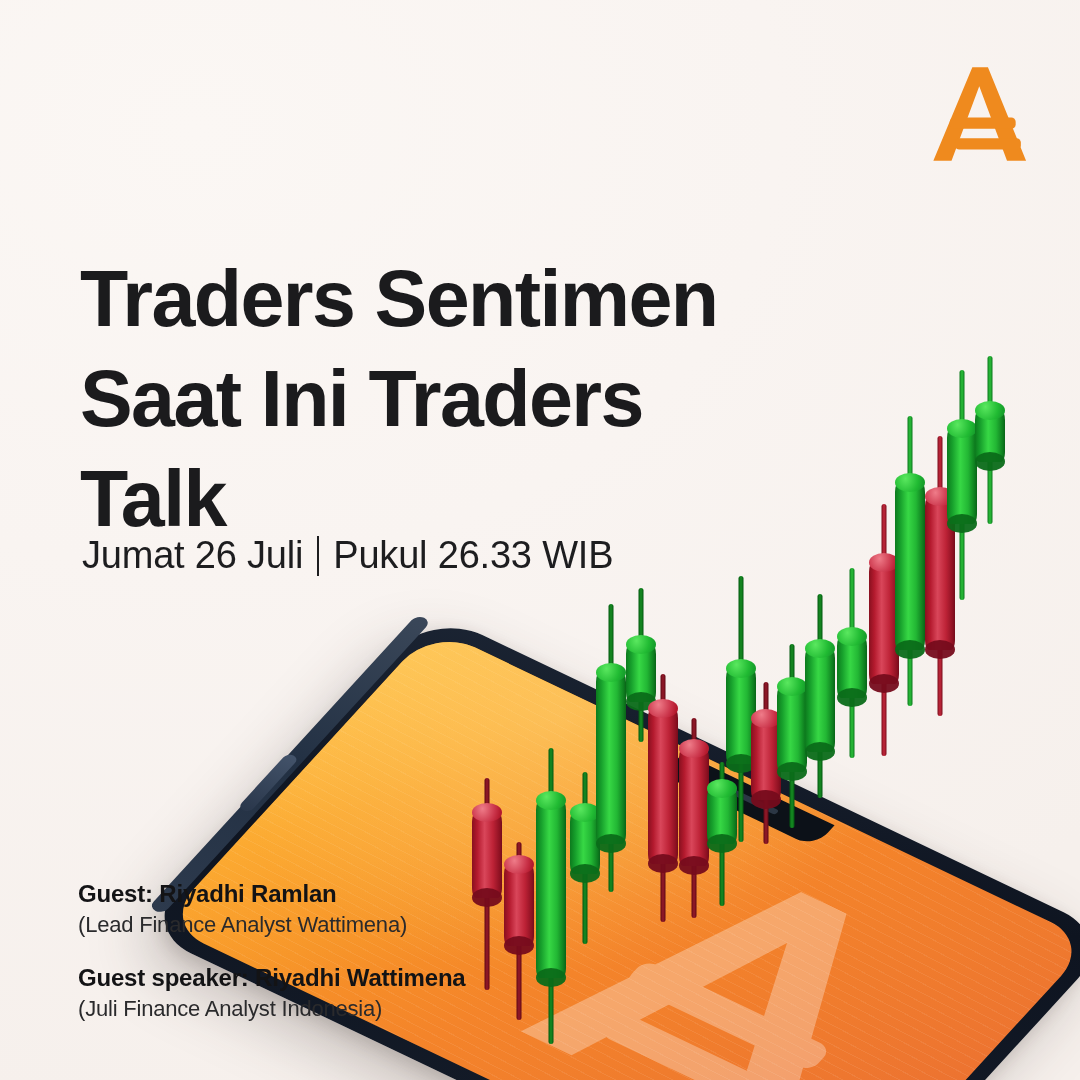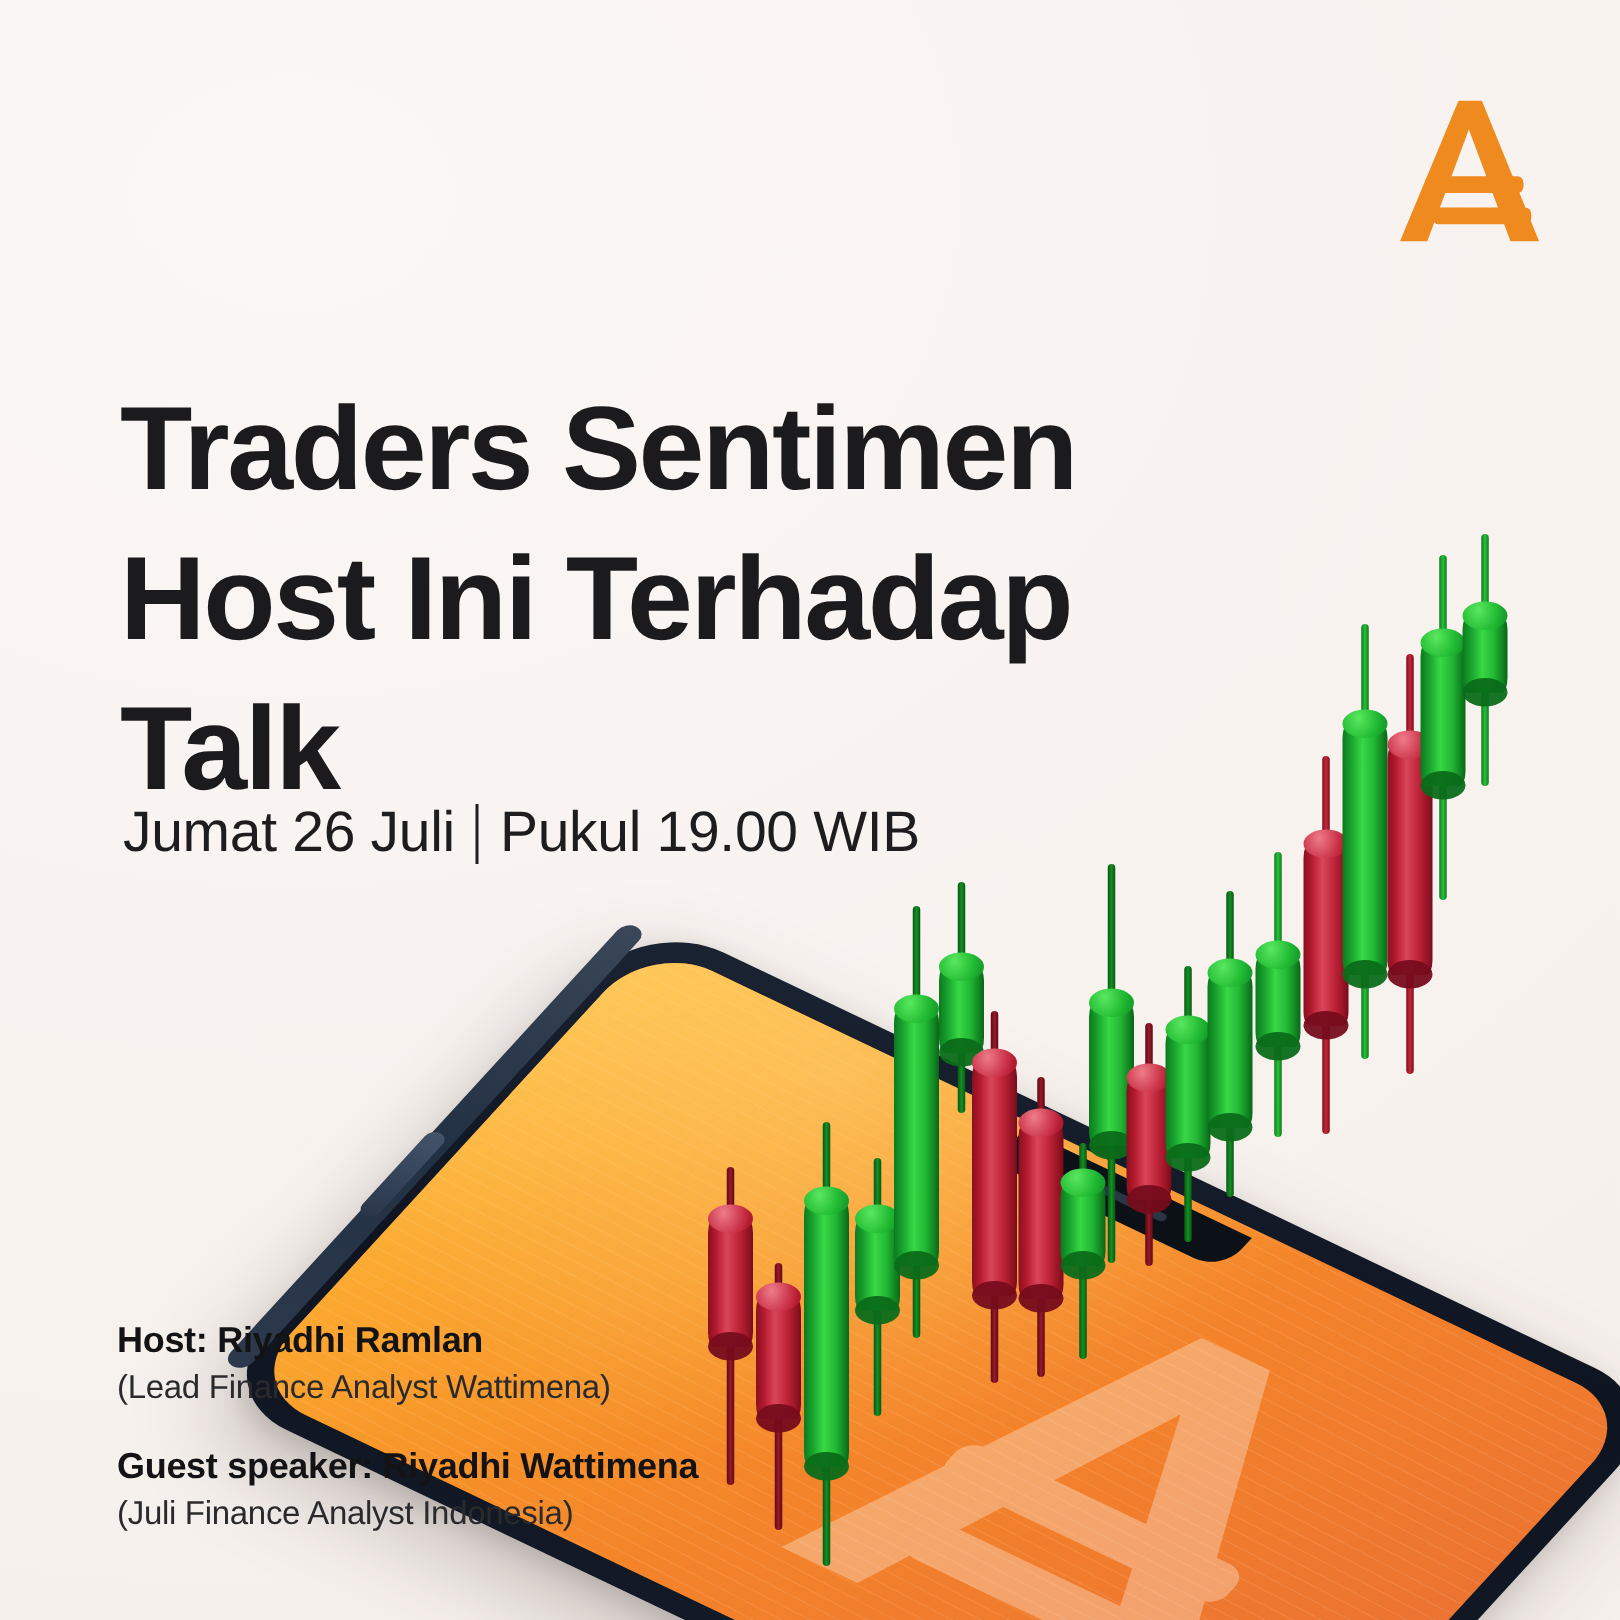--- a/index.html
+++ b/index.html
@@ -442,33 +442,33 @@
       <g fill="#ef8a1e">
         <polygon points="50,6 68,6 112,114 90,114 58,28 26,114 5,114"></polygon>
         <rect x="24" y="64" width="76" height="13" rx="5"></rect>
         <rect x="30" y="88" width="76" height="13" rx="5"></rect>
       </g>
     </svg>
   </div>
 
   <h1 class="headline">
     <span class="hl-line">Traders Sentimen</span>
-    <span class="hl-line">Host Ini Terhadap</span>
+    <span class="hl-line">Saat Ini Traders</span>
     <span class="hl-line">Talk</span>
   </h1>
 
   <div class="subtitle">
     <span>Jumat 26 Juli</span>
     <span class="sub-sep"></span>
-    <span>Pukul 19.00 WIB</span>
+    <span>Pukul 26.33 WIB</span>
   </div>
 
   <div class="credits">
     <div class="credit-block">
-      <div class="credit-name">Host: Riyadhi Ramlan</div>
+      <div class="credit-name">Guest: Riyadhi Ramlan</div>
       <div class="credit-role">(Lead Finance Analyst Wattimena)</div>
     </div>
     <div class="credit-block">
       <div class="credit-name">Guest speaker: Riyadhi Wattimena</div>
       <div class="credit-role">(Juli Finance Analyst Indonesia)</div>
     </div>
   </div>
 
 </div>
 

